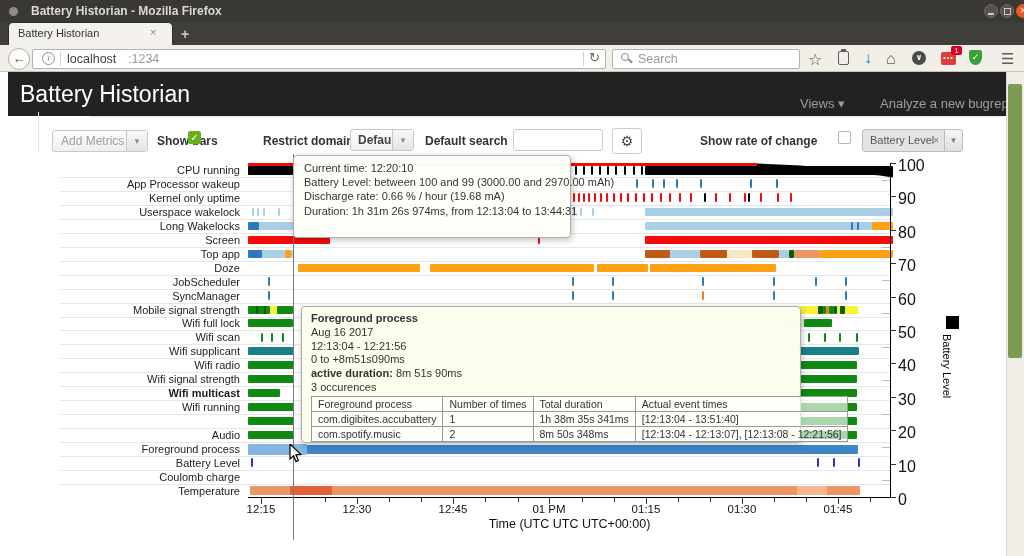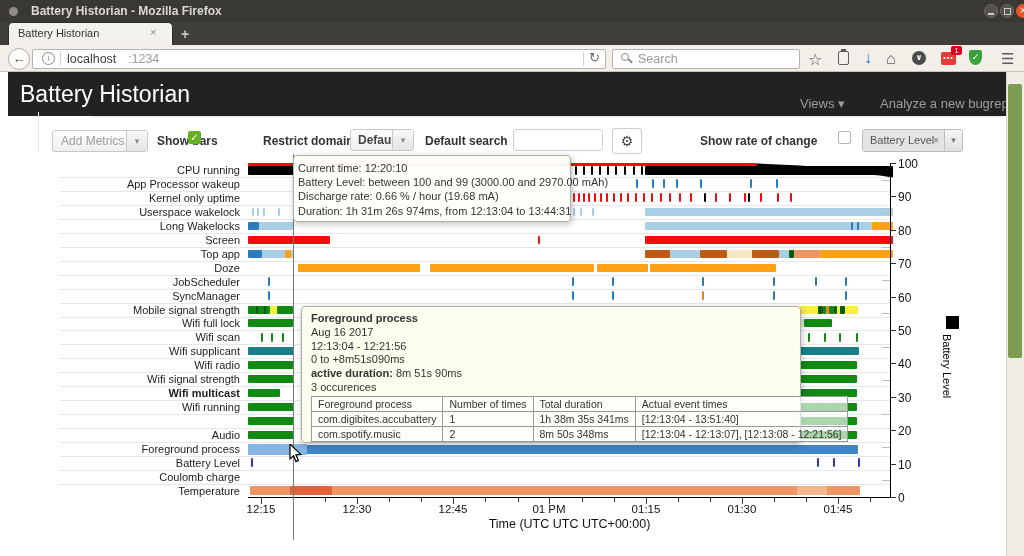--- a/index.html
+++ b/index.html
@@ -85,30 +85,30 @@
   .gridline{position:absolute;left:60px;width:830px;height:1px;background:#e7e7e7;}
   .row-label{position:absolute;left:40px;width:200px;height:12px;line-height:12px;
              text-align:right;font-size:11px;color:#1d1d1d;}
   .seg{position:absolute;border-radius:1px;}
   .xaxis{left:248px;top:497px;width:643px;height:1px;background:#000;}
   .yaxis{left:890px;top:163px;width:1px;height:335px;background:#000;}
   .xtick{position:absolute;top:498px;width:1px;height:5px;background:#333;}
   .xtick-label{position:absolute;top:503px;width:50px;margin-left:-25px;text-align:center;
                font-size:11.5px;color:#111;}
   .ytick{position:absolute;height:1px;background:#333;}
-  .ytick-label{position:absolute;left:898px;width:30px;font-size:12px;color:#111;margin-top:-6px;}
+  .ytick-label{position:absolute;left:898px;width:30px;font-size:16px;color:#111;margin-top:-6px;}
   .x-title{left:248px;top:517px;width:643px;text-align:center;font-size:12.5px;color:#111;}
   .crosshair{left:293px;top:154px;width:1px;height:386px;background:#7a7a7a;}
   .legend-swatch{left:946px;top:316px;width:13px;height:13px;background:#000;}
   .legend-label{left:941px;top:334px;font-size:11px;color:#000;writing-mode:vertical-rl;}
 
   
   .tooltip{background:rgba(255,255,250,0.96);border:1px solid #adadad;border-radius:4px;
            box-shadow:1px 2px 6px rgba(0,0,0,0.25);box-sizing:border-box;}
-  .tt1{left:293px;top:155px;width:278px;height:67px;padding:5px 4px;}
+  .tt1{left:293px;top:155px;width:278px;height:83px;padding:5px 10px;}
   .tt1 div{font-size:11px;line-height:14.2px;color:#333;white-space:nowrap;}
   .tt2{left:301px;top:306px;width:500px;height:137px;background:rgba(253,253,237,0.94);padding:5px 9px;}
   .tt2 .line{font-size:11px;line-height:13.8px;color:#333;white-space:nowrap;}
   .tt2 .bold{font-weight:bold;}
   .fg-table{position:absolute;left:9px;top:89px;border-collapse:collapse;font-size:10.5px;color:#333;
             background:rgba(255,255,255,0.65);}
   .fg-table th,.fg-table td{border:1px solid #999;padding:1px 6px;font-weight:normal;text-align:left;white-space:nowrap;}
 
   
   .scroll-track{left:1006px;top:72px;width:18px;height:484px;background:#f0ece6;border-left:1px solid #d8d4ce;box-sizing:border-box;}

